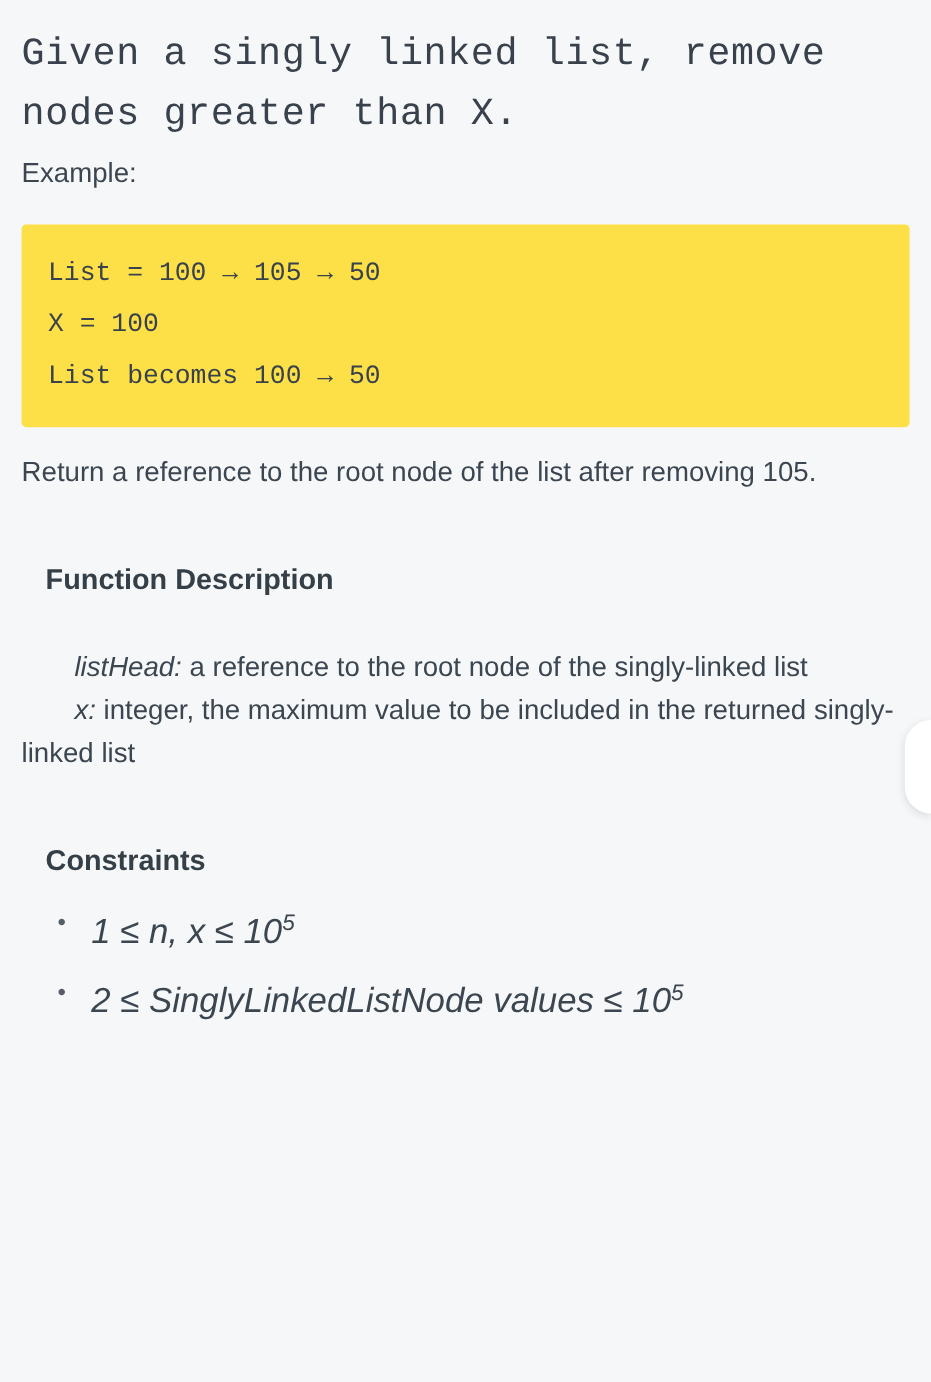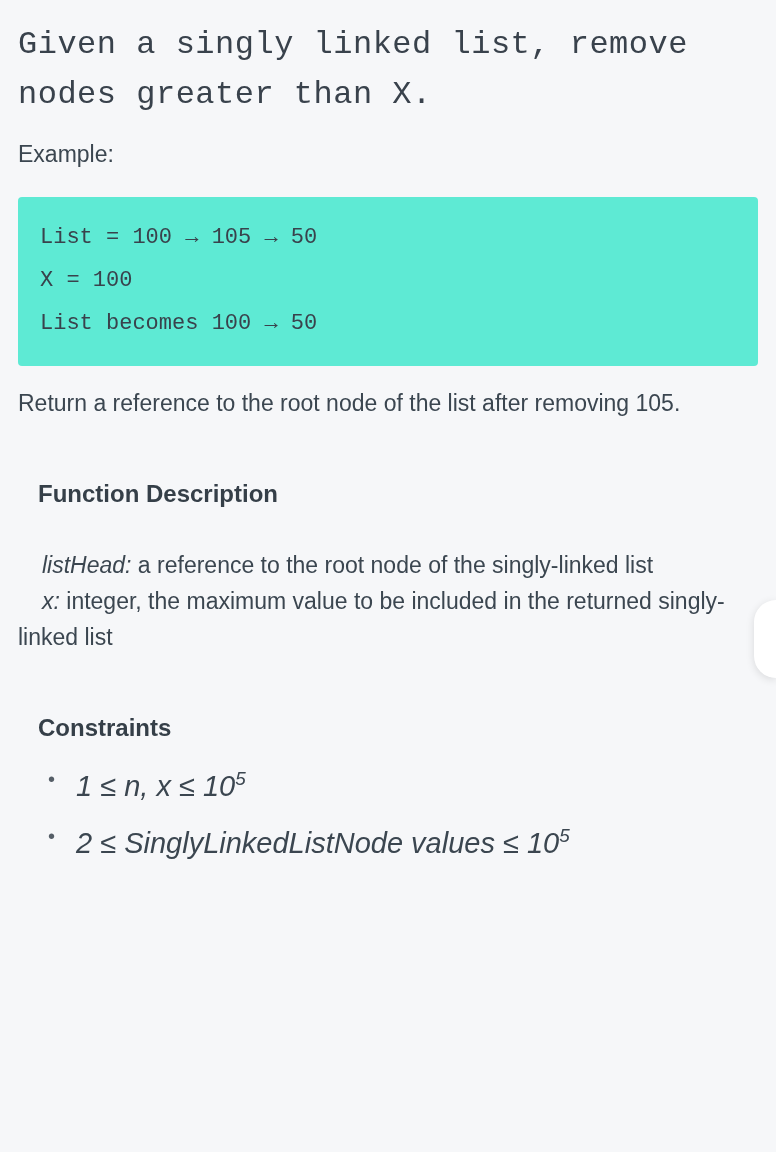--- a/index.html
+++ b/index.html
@@ -13,25 +13,25 @@
     padding: 20px 18px 40px 18px;
     position: relative;
   }
   .intro-code {
     font-family: "Courier New", Courier, monospace;
     letter-spacing: 0.5px;
     font-size: 32px;
     color: #39424c;
   }
   .example-label {
-    margin-top: 18px;
+    margin-top: 8px;
     color: #3b4650;
   }
   .codeblock {
-    background: #5eead4;
+    background: #fde047;
     border-radius: 4px;
     padding: 20px 22px;
     margin: 24px 0 20px 0;
     font-family: "Courier New", Courier, monospace;
     font-size: 22px;
     color: #39424c;
     line-height: 1.95;
     white-space: pre;
   }
   .body-text {
@@ -40,21 +40,21 @@
   }
   .section-gap { height: 54px; }
   h3.section-heading {
     font-weight: 700;
     font-size: 24px;
     color: #353f48;
     margin-bottom: 8px;
     margin-left: 20px;
   }
   .func-name { font-style: italic; }
-  .param-name { font-style: italic; }
+  .param-name { font-style: italic; margin-left: 20px; }
   .param-block { margin-top: 36px; }
   .param-line { text-indent: 24px; }
   ul.constraints {
     list-style: none;
     padding-left: 30px;
     margin-top: 18px;
   }
   ul.constraints li {
     position: relative;
     padding-left: 28px;

